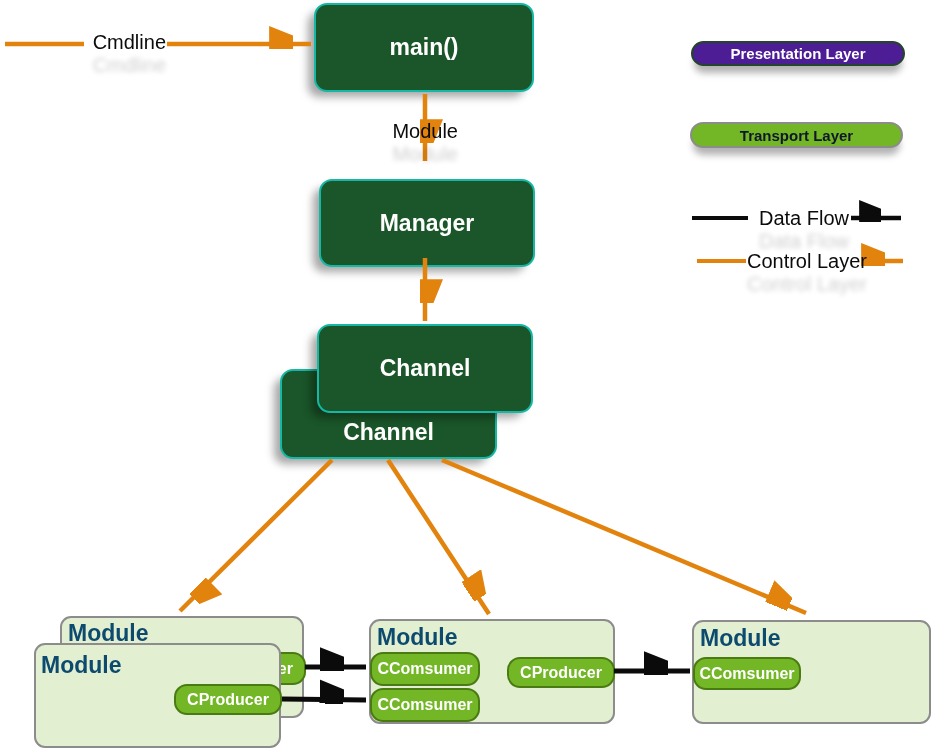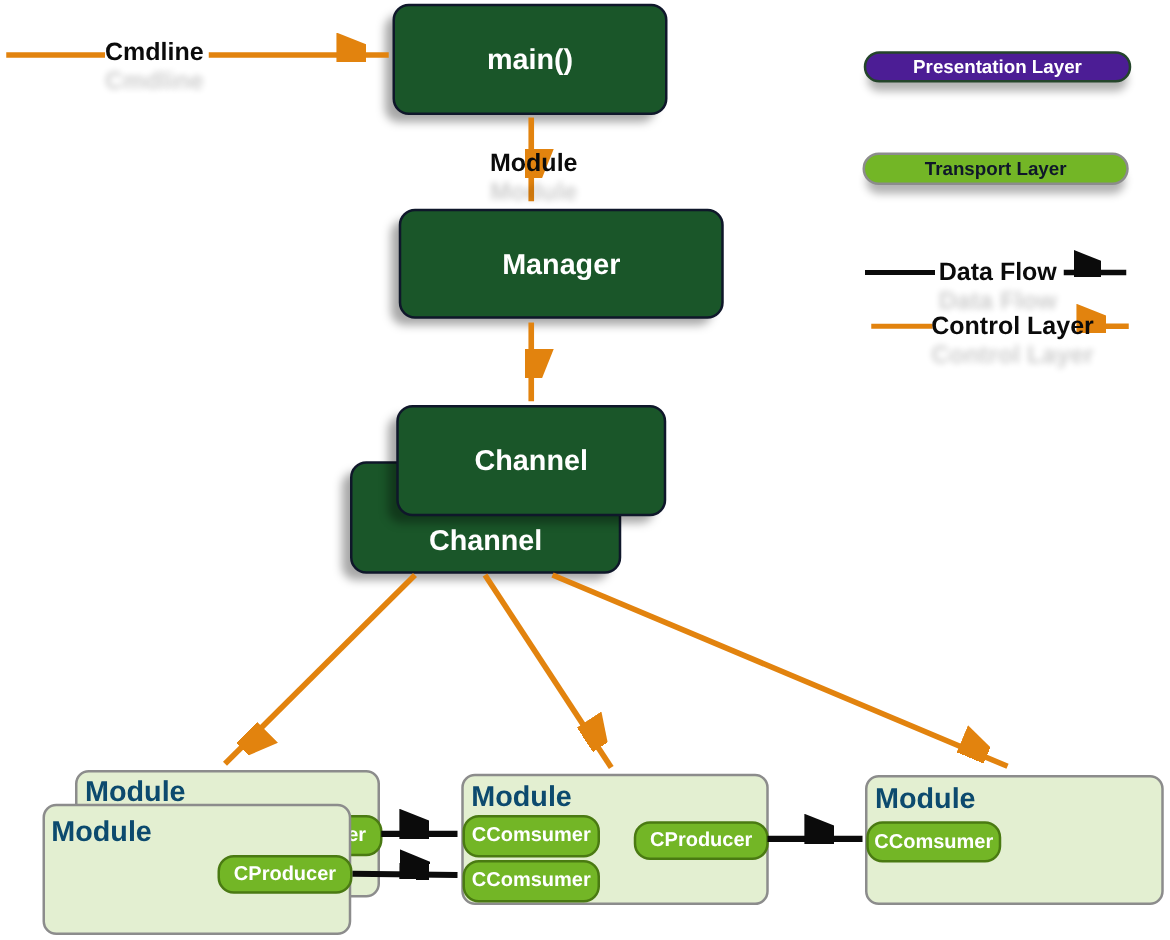--- a/index.html
+++ b/index.html
@@ -4,21 +4,21 @@
 <style>
   html,body{margin:0;padding:0;background:#ffffff;}
   #stage{
     position:relative;width:936px;height:752px;background:#ffffff;overflow:hidden;
     font-family:"Liberation Sans",sans-serif;
   }
   
   #arrows{position:absolute;left:0;top:0;width:936px;height:752px;z-index:5;pointer-events:none;}
   
   .node-dark{
-    position:absolute;background:#1A5629;border:2px solid #0f172a;border-radius:13px;
+    position:absolute;background:#1A5629;border:2px solid #14b8a6;border-radius:13px;
     color:#ffffff;font-weight:bold;font-size:23px;
     display:flex;align-items:center;justify-content:center;
     box-shadow:-8px 7px 8px -2px rgba(0,0,0,0.35);
     box-sizing:border-box;
   }
   
   .module-box{
     position:absolute;background:#E3EFD1;border:2px solid #8C8C8C;border-radius:11px;
     box-sizing:border-box;
   }
@@ -36,21 +36,21 @@
   .legend-pill{
     position:absolute;border-radius:13px;font-weight:bold;font-size:15px;
     display:flex;align-items:center;justify-content:center;box-sizing:border-box;
     box-shadow:0 10px 7px -3px rgba(0,0,0,0.30);
   }
   .legend-presentation{background:#4c1d95;border:2px solid #24452B;color:#ffffff;}
   .legend-business{background:#E3EFD1;border:2px solid #8C8C8C;color:#0B0B0B;}
   .legend-transport{background:#73B626;border:2px solid #8C8C8C;color:#0f172a;}
   
   .flow-label{
-    position:absolute;color:#0B0B0B;font-size:20px;font-weight:700;text-align:left;
+    position:absolute;color:#0B0B0B;font-size:20px;font-weight:400;text-align:right;
     z-index:6;white-space:nowrap;
     text-shadow:0 23px 5px rgba(0,0,0,0.20);
   }
   
   .channel-back-label{
     position:absolute;left:0;right:0;bottom:11px;text-align:center;
     color:#ffffff;font-weight:bold;font-size:23px;
   }
 </style>
 </head>
@@ -83,21 +83,21 @@
     <line x1="692" y1="218" x2="748" y2="218" stroke="#0B0B0B" stroke-width="4"></line>
     <line x1="851" y1="218" x2="901" y2="218" stroke="#0B0B0B" stroke-width="4.5" marker-end="url(#bh)"></line>
     <line x1="697" y1="261" x2="746" y2="261" stroke="#E2830E" stroke-width="4"></line>
     <line x1="866" y1="261" x2="903" y2="261" stroke="#E2830E" stroke-width="4.5" marker-end="url(#oh)"></line>
   </svg>
 
   <div class="node-dark" style="left:314px;top:3px;width:220px;height:89px;z-index:2">
     <span>main()</span>
   </div>
 
-  <div class="node-dark" style="left:319px;top:167px;width:260px;height:88px;z-index:2">
+  <div class="node-dark" style="left:319px;top:179px;width:216px;height:88px;z-index:2">
     <span>Manager</span>
   </div>
 
   <div class="node-dark" style="left:280px;top:369px;width:217px;height:90px;z-index:2">
     <span class="channel-back-label">Channel</span>
   </div>
 
   <div class="node-dark" style="left:317px;top:324px;width:216px;height:89px;z-index:3">
     <span>Channel</span>
   </div>

